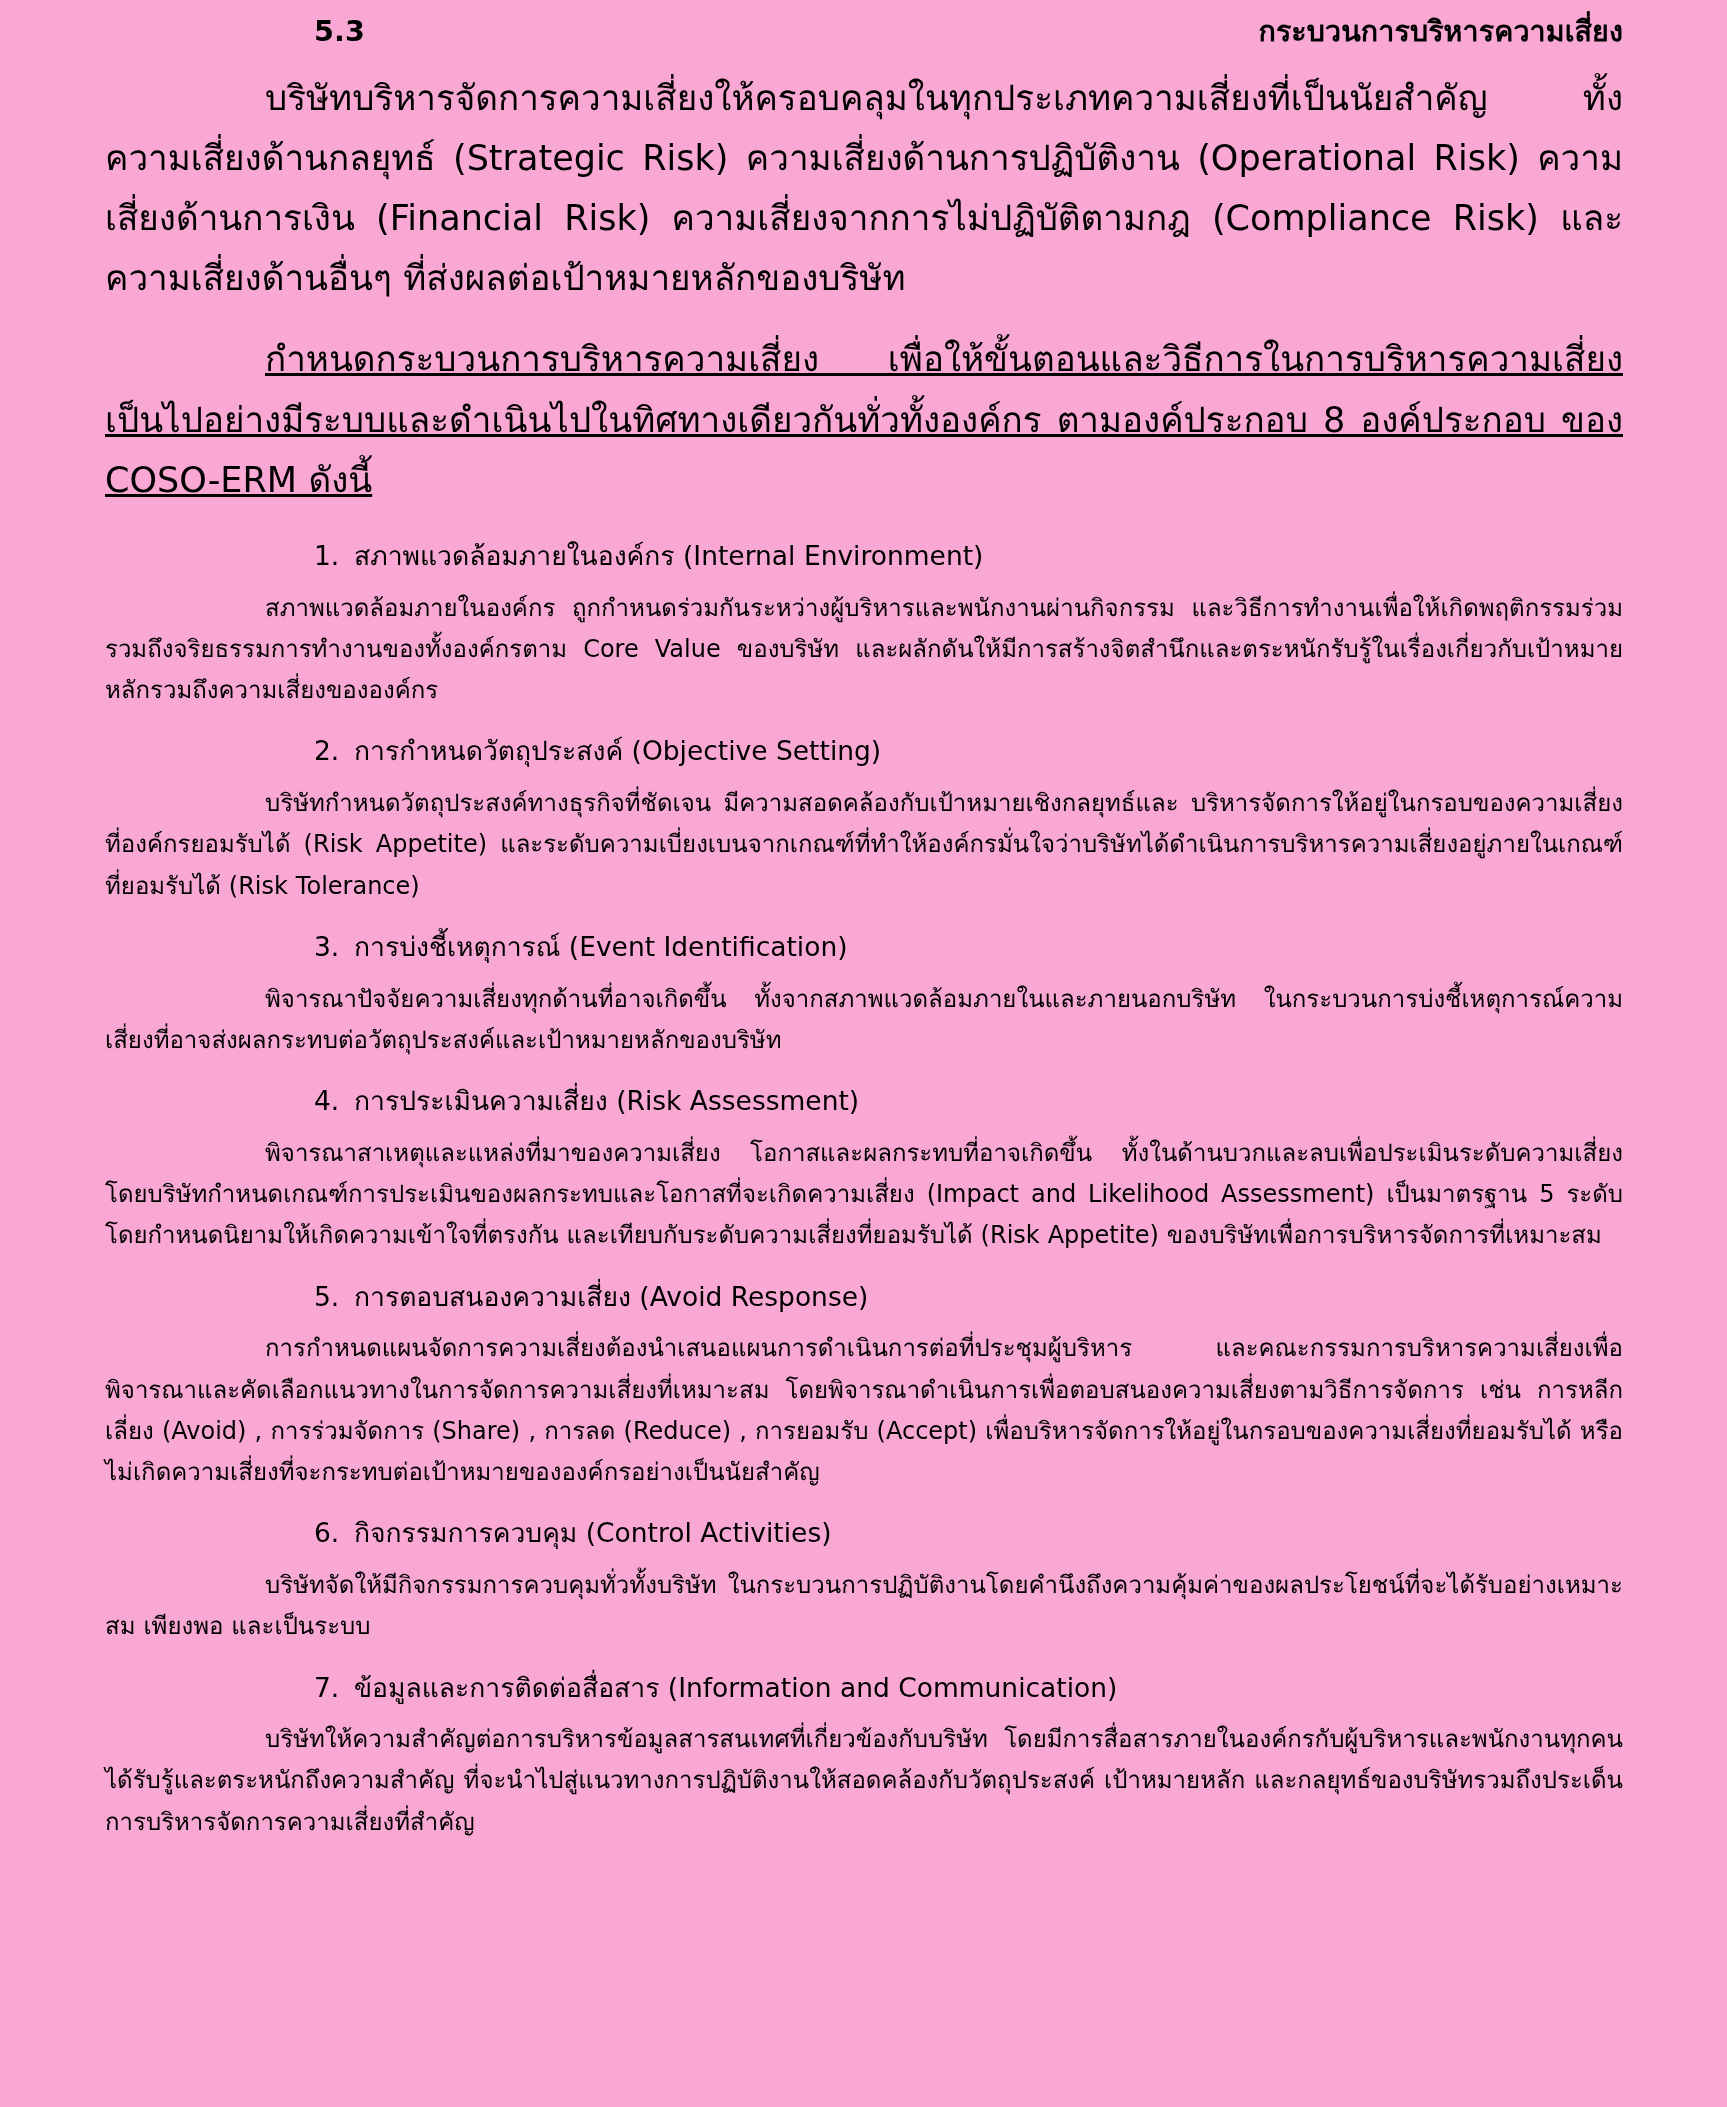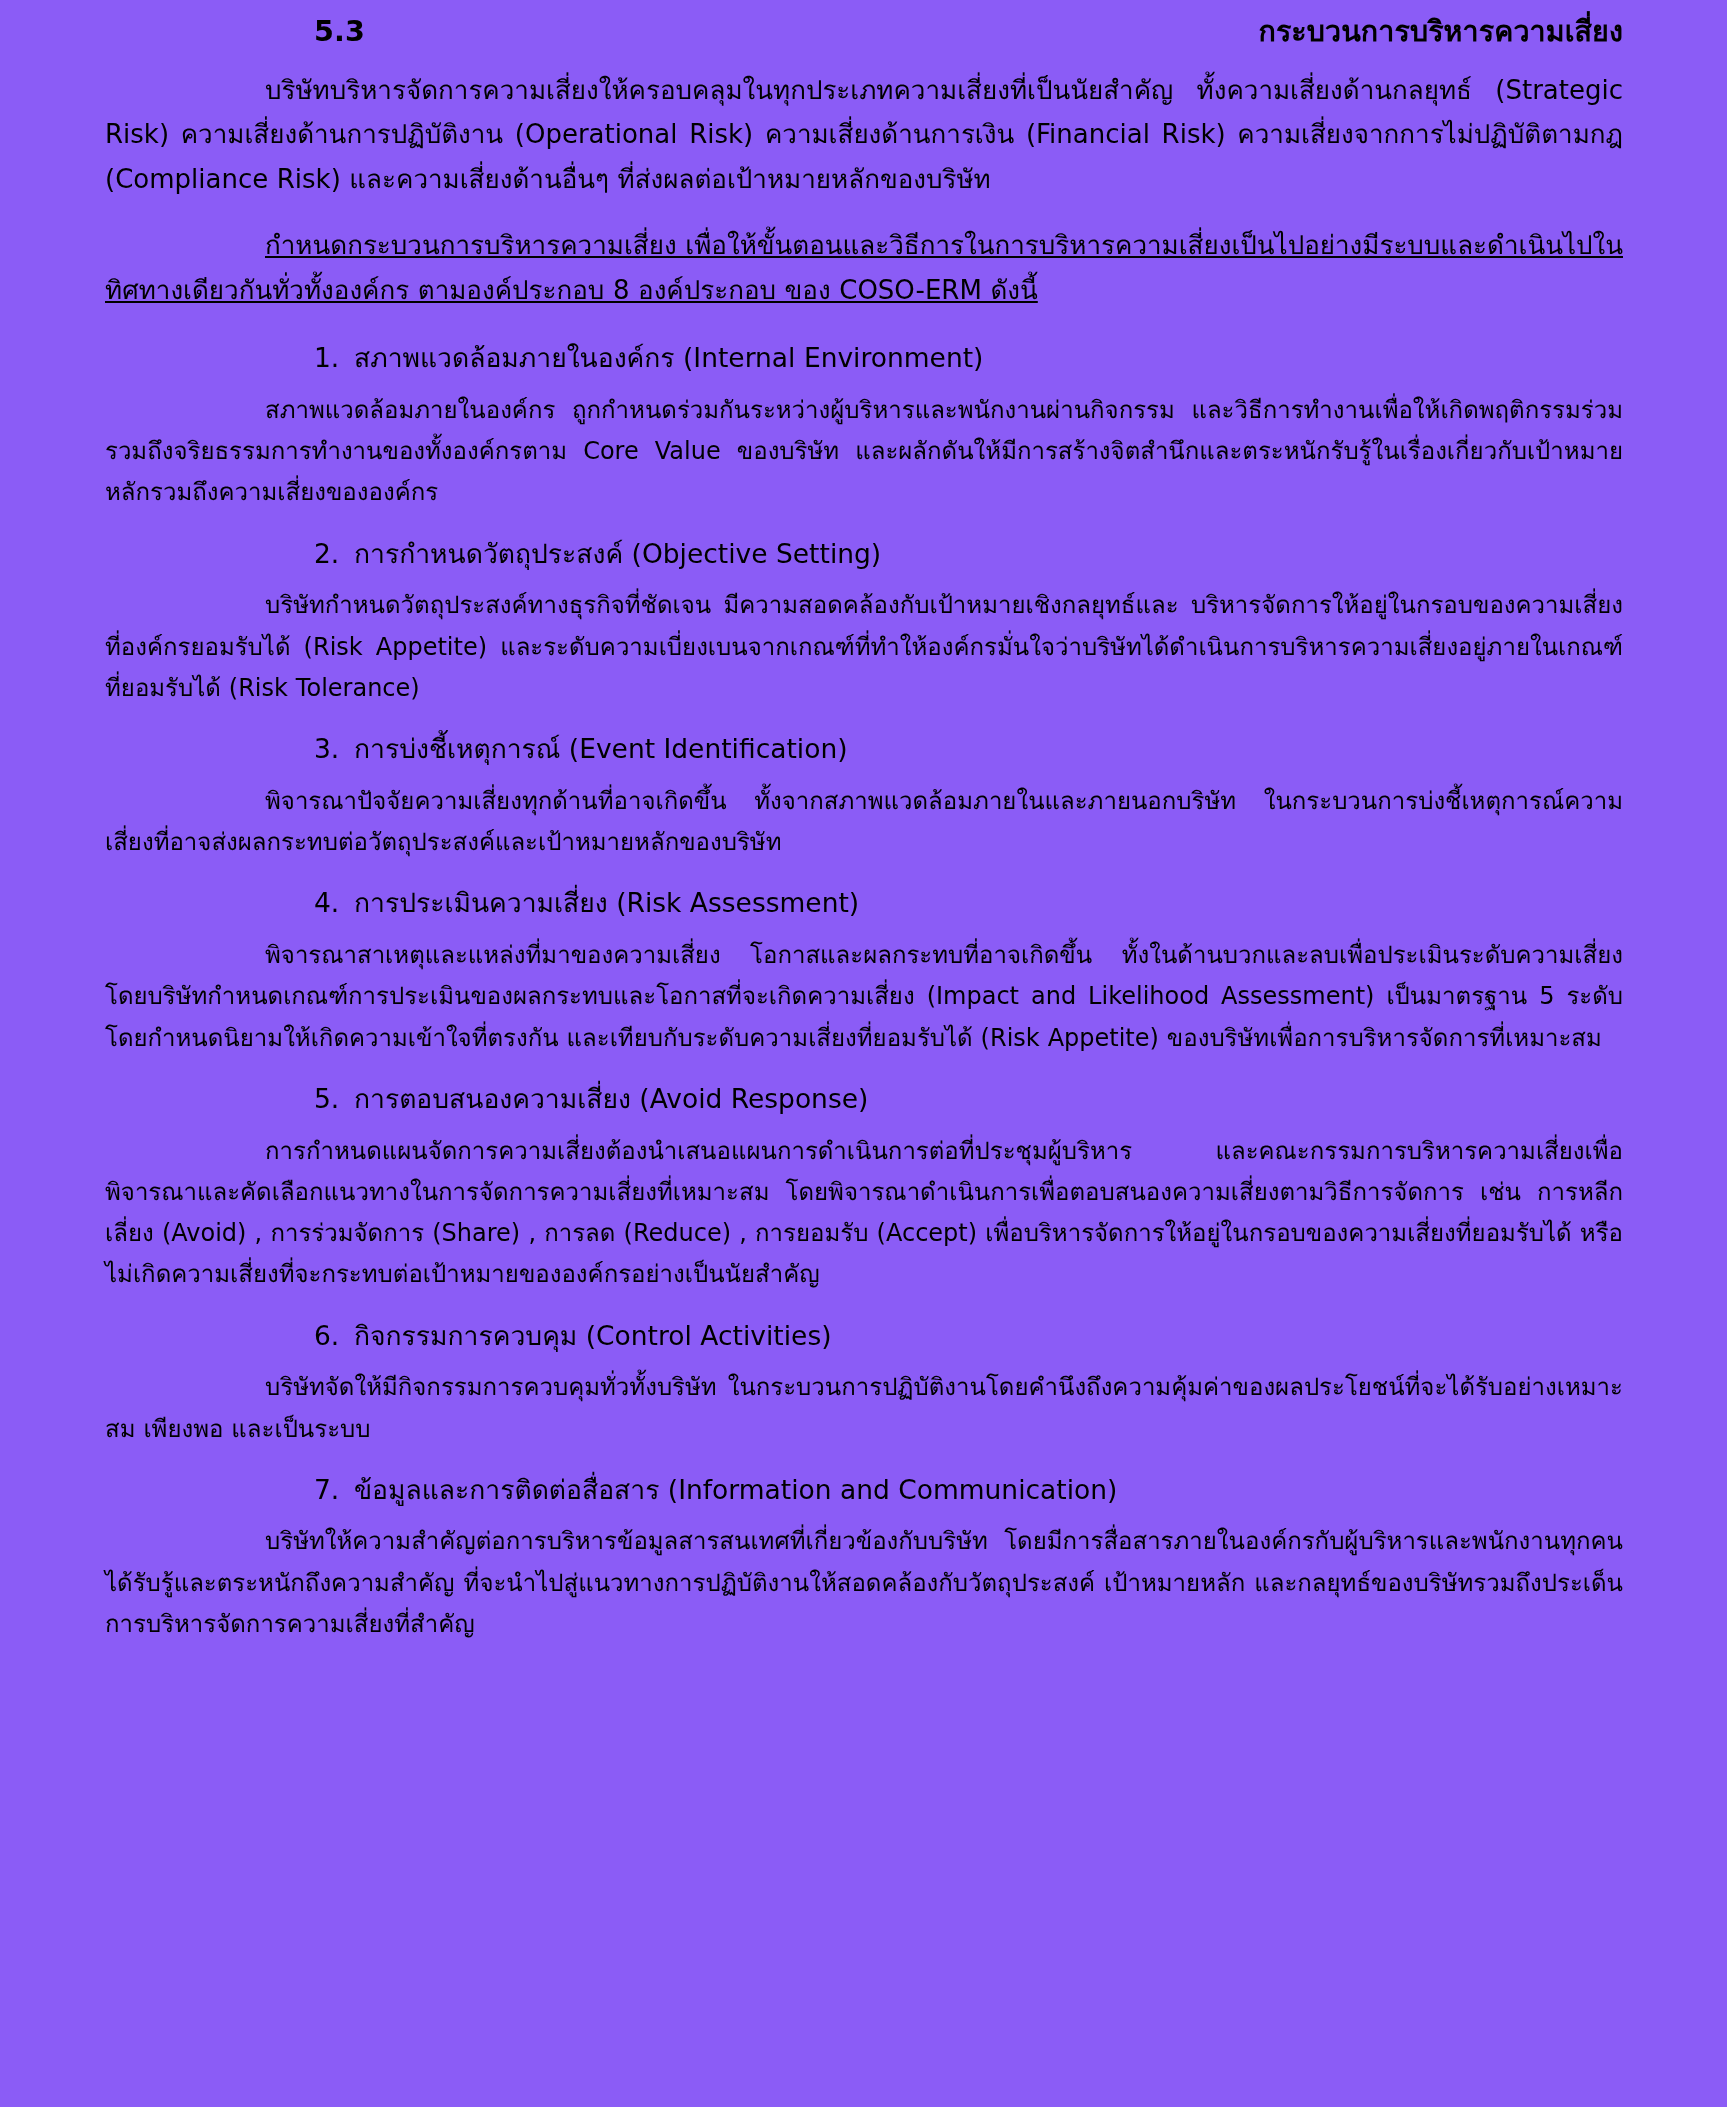--- a/index.html
+++ b/index.html
@@ -8,21 +8,21 @@
     background: #ffffff;
   }
   body {
     font-family: "DejaVu Sans", "Liberation Sans", sans-serif;
     color: #000000;
   }
   #page {
     position: relative;
     width: 1728px;
     height: 2108px;
-    background: #8b5cf6;
+    background: #f9a8d4;
     box-sizing: border-box;
     padding: 12.5px 104px 0 104px;
     overflow: hidden;
   }
   .doc-body {
     width: 1518px;
     margin: 0 auto;
   }
 
   
@@ -41,21 +41,21 @@
     flex: 0 0 auto;
   }
   .section-heading .sec-title {
     flex: 1 1 auto;
     text-align: right;
   }
 
   
   p.para {
     margin: 0 0 21px 0;
-    font-size: 26px;
+    font-size: 35px;
     line-height: 1.72;
     text-align: justify;
     text-justify: inter-word;
     text-indent: 160px;
     word-spacing: 0.3px;
   }
   p.para.tight {
     margin-bottom: 24px;
     text-decoration: underline;
   }

